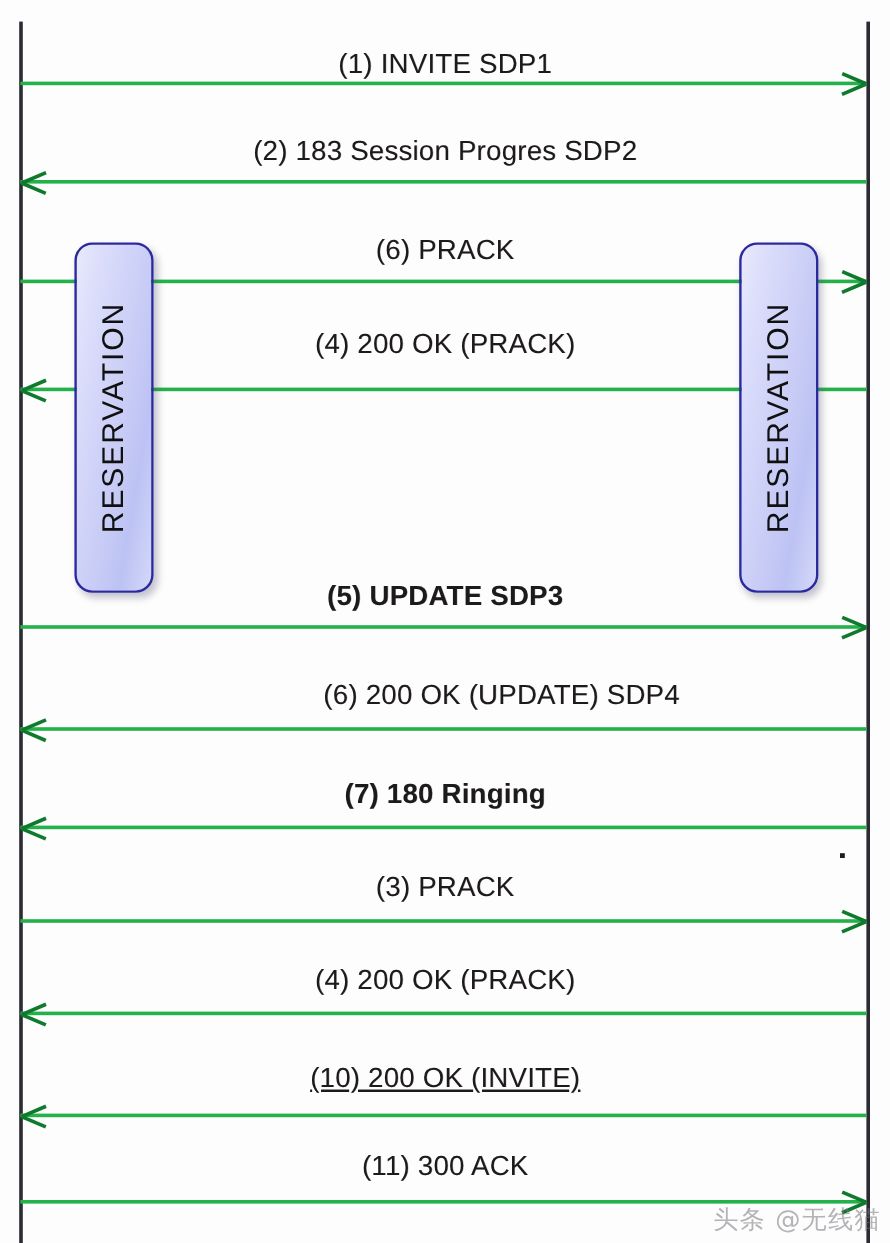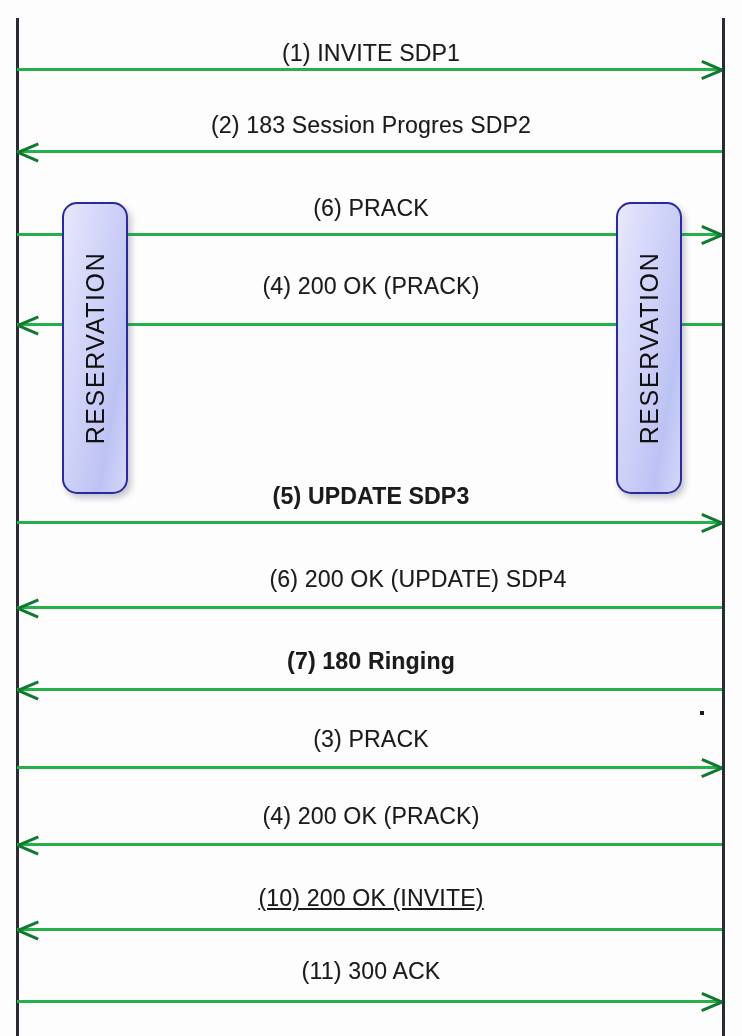--- a/index.html
+++ b/index.html
@@ -234,14 +234,15 @@
   <div class="reservation" style="left:62px;top:202px;">
     <span class="reservation-label">RESERVATION</span>
   </div>
 
   <div class="reservation" style="left:616px;top:202px;">
     <span class="reservation-label">RESERVATION</span>
   </div>
 
   <div class="speck" style="left:700px;top:711px;"></div>
 
+  <div class="watermark">头条 @无线猫</div>
 
 </div>
 
 </body></html>

